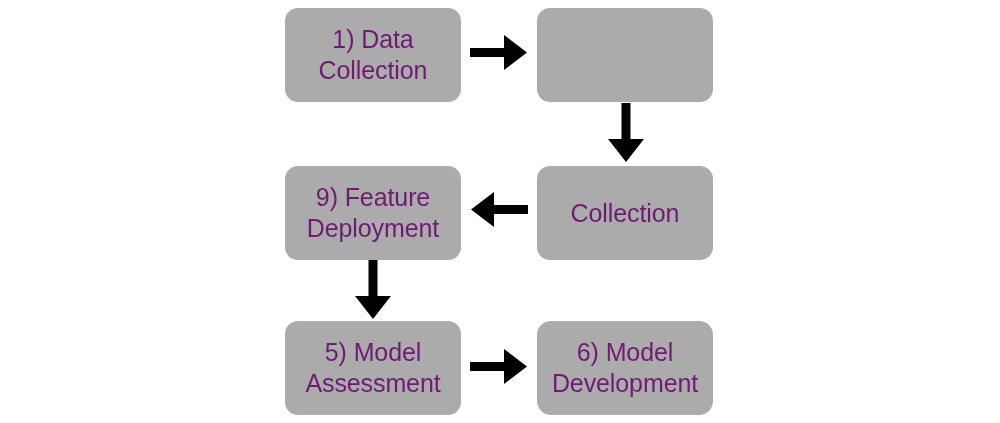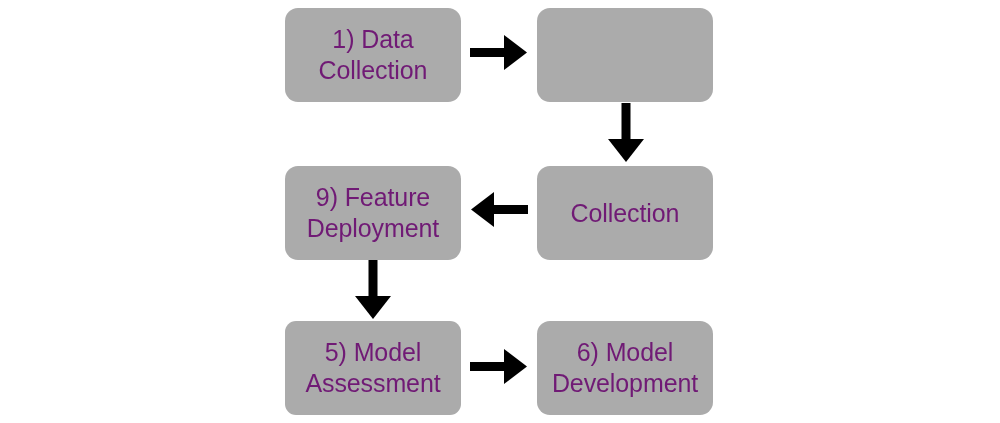--- a/index.html
+++ b/index.html
@@ -42,22 +42,22 @@
   }
   .arrow svg {
     display: block;
     overflow: visible;
   }
   
   #node-1 { left: 285px; top: 8px; }
   #node-2 { left: 537px; top: 8px; }
   #node-4 { left: 285px; top: 166px; }
   #node-3 { left: 537px; top: 166px; }
-  #node-5 { left: 285px; top: 321px; border-radius: 11px; }
-  #node-6 { left: 537px; top: 321px; }
+  #node-5 { left: 285px; top: 321px; }
+  #node-6 { left: 537px; top: 321px; border-radius: 14px; }
   
   #arrow-1-2 { left: 470px; top: 33px; }
   #arrow-2-3 { left: 606px; top: 103px; }
   #arrow-3-4 { left: 470px; top: 190px; }
   #arrow-4-5 { left: 353px; top: 260px; }
   #arrow-5-6 { left: 470px; top: 347px; }
 </style>
 </head>
 <body>
 

